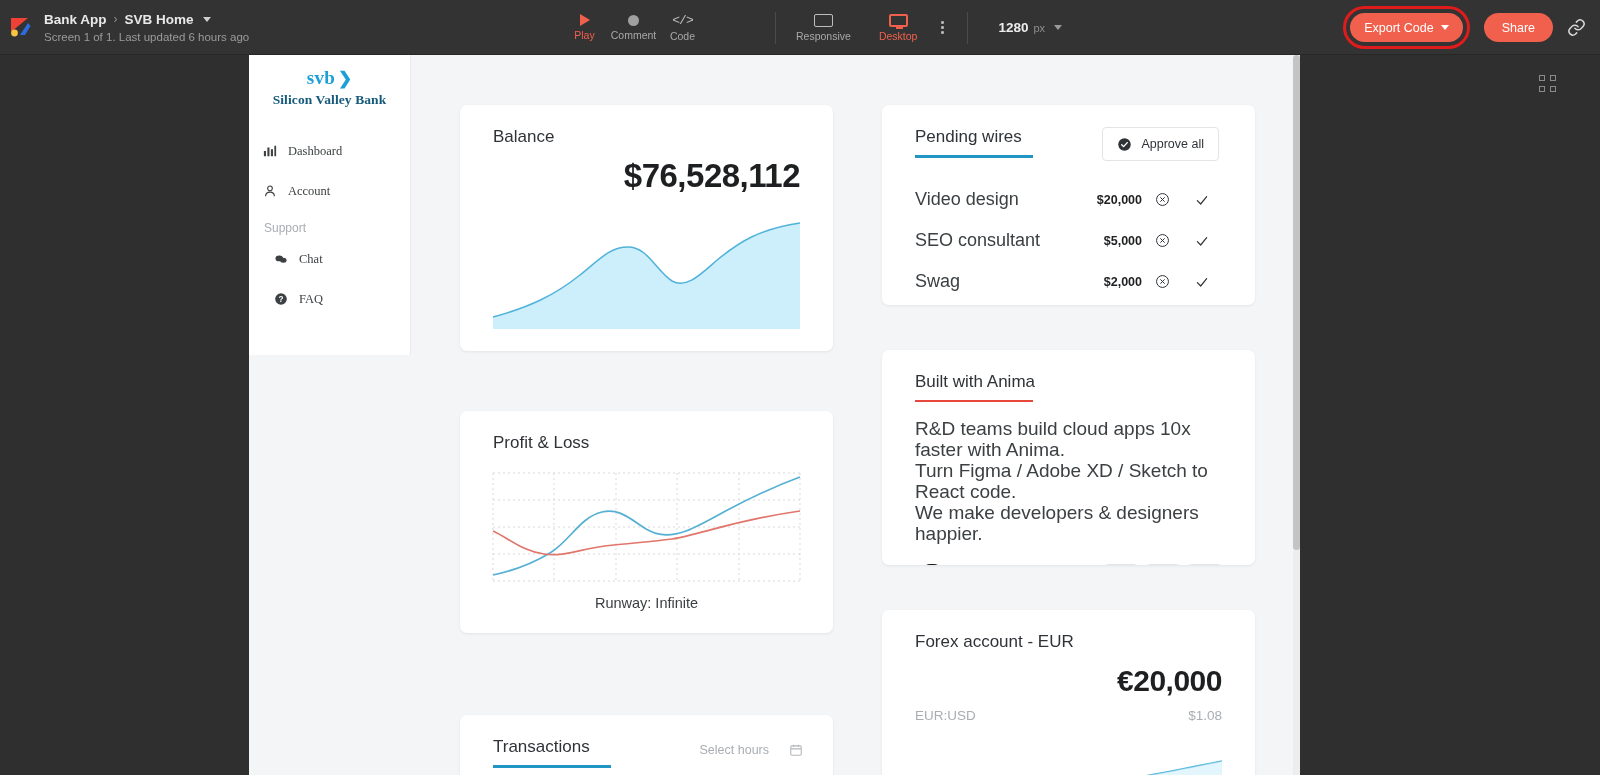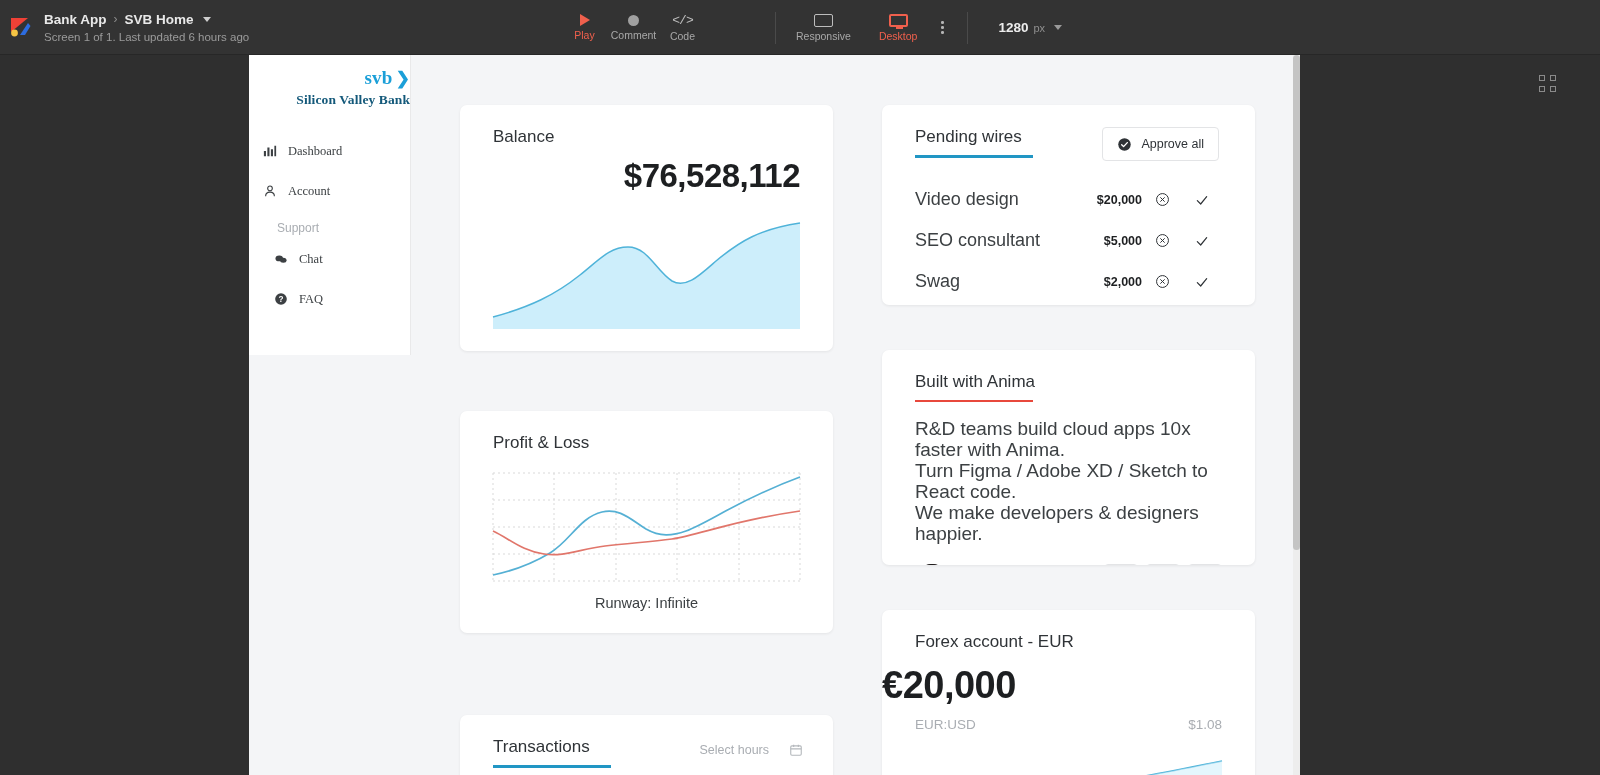--- a/index.html
+++ b/index.html
@@ -66,28 +66,28 @@
   .fs-tr { right: 0; top: 0; border-left: none; border-bottom: none; }
   .fs-bl { left: 0; bottom: 0; border-right: none; border-top: none; }
   .fs-br { right: 0; bottom: 0; border-left: none; border-top: none; }
 
   .artboard { position: absolute; left: 249px; top: 0; width: 1051px; height: 720px; background: #f4f5f7; overflow: hidden; }
   .app-scrollbar { position: absolute; right: 0; top: 0; width: 7px; height: 720px; background: #ededed; }
   .app-scrollbar .thumb { position: absolute; left: 0; top: 0; width: 7px; height: 495px; background: #c4c4c4; border-radius: 4px; }
 
   
   .app-sidebar { position: absolute; left: 0; top: 0; width: 162px; height: 300px; background: #ffffff; border-right: 1px solid #e9e9ea; }
-  .svb-logo { text-align: right; padding-top: 12px; }
+  .svb-logo { text-align: center; padding-top: 12px; }
   .svb-top { font-size: 19px; font-weight: 700; color: #1b9fd8; letter-spacing: .3px; font-family: "Liberation Serif", serif; }
   .svb-chev { color: #1b9fd8; font-size: 17px; font-weight: 700; margin-left: 3px; }
   .svb-bottom { font-size: 13.5px; font-weight: 700; color: #14597a; font-family: "Liberation Serif", serif; margin-top: 3px; letter-spacing: .1px; }
   .nav { margin-top: 23px; }
   .nav-item { display: flex; align-items: center; gap: 11px; padding: 0 0 0 14px; height: 40px; cursor: pointer; }
   .nav-item .nlbl { font-size: 12.5px; color: #3c4043; font-family: Liberation Serif, serif; }
-  .nav-group { font-size: 12px; color: #a9adb2; padding-left: 28px; margin-top: 10px; margin-bottom: 4px; }
+  .nav-group { font-size: 12px; color: #a9adb2; padding-left: 15px; margin-top: 10px; margin-bottom: 4px; }
   .nav-sub { padding-left: 25px; }
 
   
   .cards { position: absolute; left: 162px; top: 0; right: 7px; bottom: 0; }
   .card { position: absolute; background: #ffffff; border-radius: 7px; box-shadow: 0 1px 3px rgba(0,0,0,0.07); overflow: hidden; }
   .card-title { font-size: 17px; color: #2f3337; font-weight: 400; }
   .underline-blue { width: 118px; height: 2.5px; background: #2196c4; margin-top: 8px; }
   .underline-red { width: 118px; height: 2px; background: #e8483c; margin-top: 8px; }
 
   .c-balance { left: 49px; top: 50px; width: 373px; height: 246px; }
@@ -117,21 +117,21 @@
   .an-body { padding: 16px 33px 0 33px; }
   .an-body p { font-size: 19px; color: #3c4043; line-height: 21px; }
   .an-foot { display: flex; align-items: center; justify-content: space-between; padding: 20px 33px 0 33px; }
   .an-badge { width: 34px; height: 34px; border-radius: 50%; background: #231f20; position: relative; }
   .soc-group { display: flex; gap: 8px; }
   .soc { width: 34px; height: 34px; border: 1px solid #e3e4e6; border-radius: 4px; background: #fff; display: flex; align-items: center; justify-content: center; cursor: pointer; }
   .soc-m { font-family: "Liberation Serif", serif; font-weight: 700; font-size: 14px; color: #1d1f21; }
 
   .c-forex { left: 471px; top: 555px; width: 373px; height: 175px; }
   .fx-head { padding: 22px 0 0 33px; }
-  .fx-amount { text-align: left; padding-right: 33px; font-size: 38px; font-weight: 700; color: #1d1f21; margin-top: 12px; letter-spacing: -.5px; }
+  .fx-amount { text-align: right; padding-right: 33px; font-size: 30px; font-weight: 700; color: #1d1f21; margin-top: 12px; letter-spacing: -.5px; }
   .fx-rate { display: flex; justify-content: space-between; padding: 10px 33px 0 33px; font-size: 13.5px; color: #a9adb2; }
   .fx-chart { position: absolute; left: 0; bottom: 0; width: 373px; height: 34px; }
 </style>
 </head>
 <body>
 
 <div class="topbar">
 
   <div class="tb-left">
     <div class="anima-logo">
@@ -186,20 +186,35 @@
 
     <div class="tb-divider"></div>
 
     <div class="zoombox">
       <span class="zoom-val">1280</span>
       <span class="zoom-unit">px</span>
       <span class="zoom-caret"></span>
     </div>
   </div>
 
+  <div class="tb-right">
+    <div class="export-ring">
+      <button class="btn-export">
+        <span>Export Code</span>
+        <span class="caret"></span>
+      </button>
+    </div>
+    <button class="btn-share">Share</button>
+    <span class="link-icon">
+      <svg width="19" height="19" viewBox="0 0 24 24" fill="none" stroke="#d8d8d8" stroke-width="1.9" stroke-linecap="round">
+        <path d="M10 13a5 5 0 0 0 7.5.5l3-3a5 5 0 0 0-7-7l-1.7 1.7"></path>
+        <path d="M14 11a5 5 0 0 0-7.5-.5l-3 3a5 5 0 0 0 7 7l1.7-1.7"></path>
+      </svg>
+    </span>
+  </div>
 </div>
 
 <div class="canvas-stage">
 
   <div class="fullscreen-icon">
     <span class="fs-tl"></span>
       <span class="fs-tr"></span>
       <span class="fs-bl"></span>
       <span class="fs-br"></span>
   </div>

